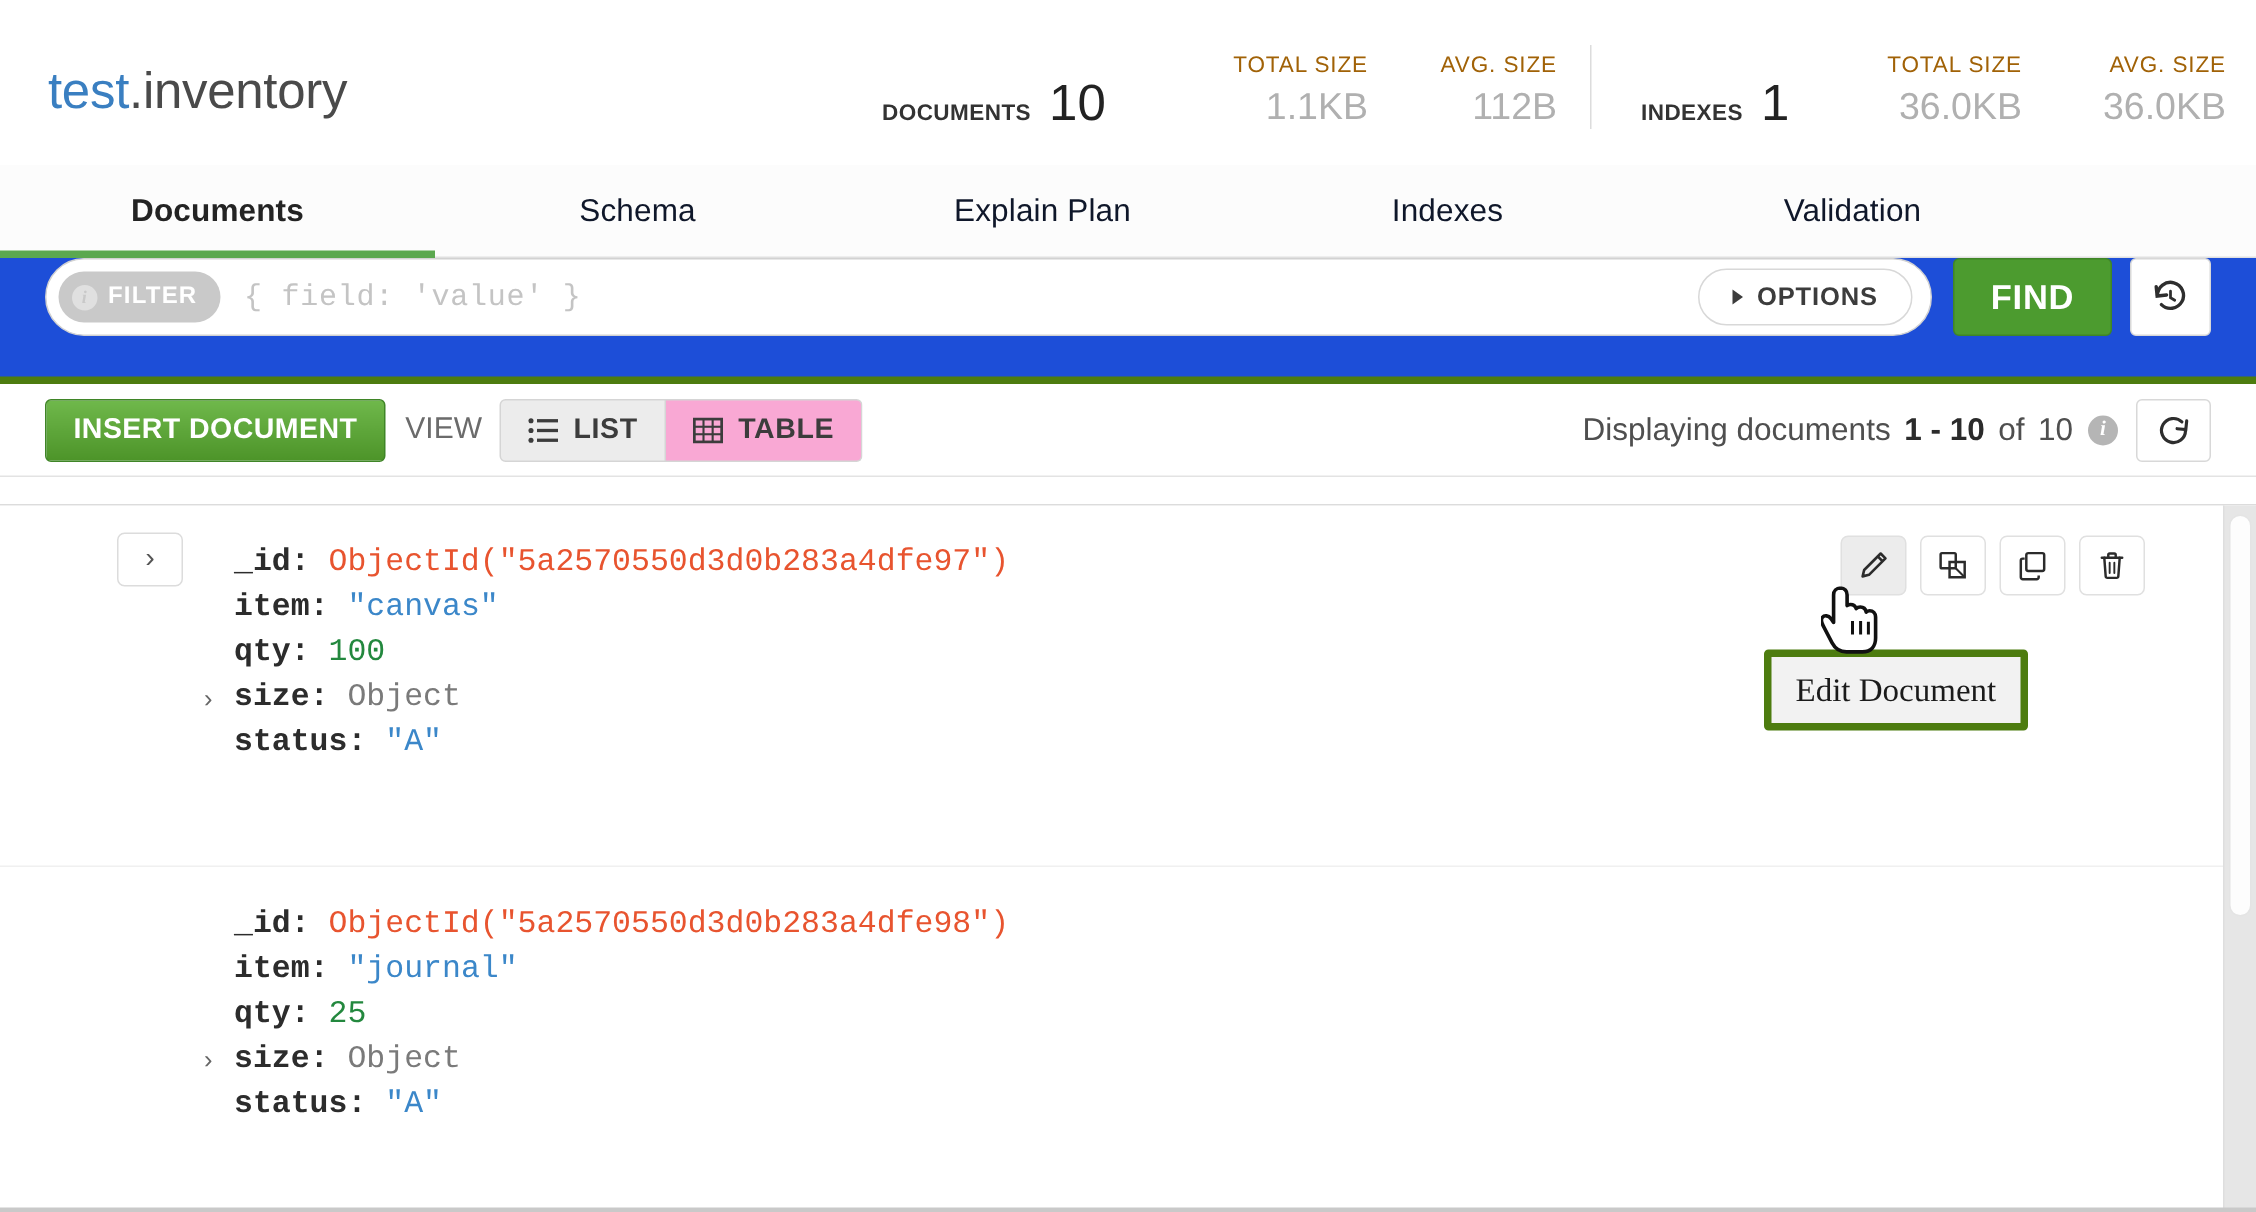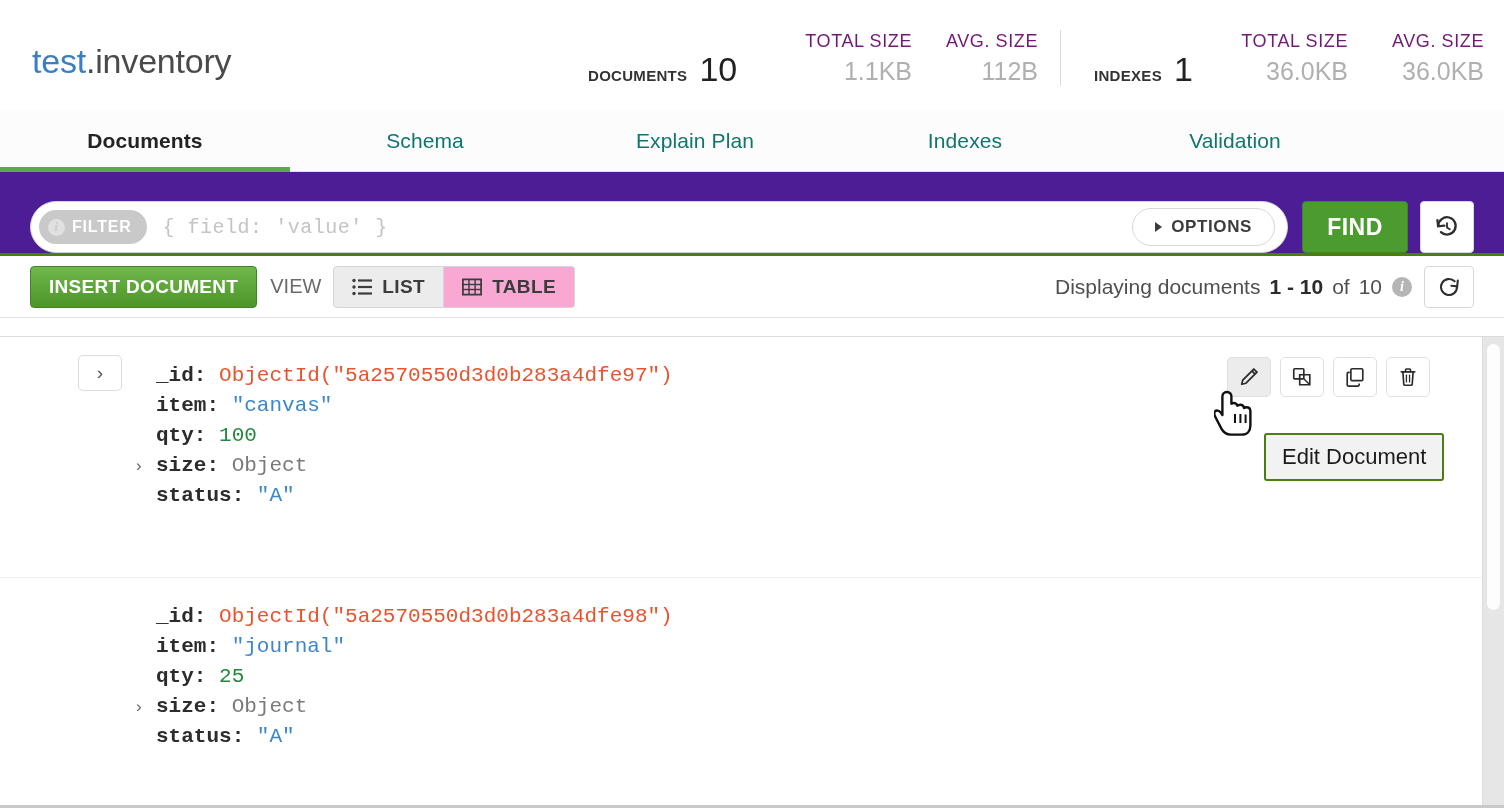--- a/index.html
+++ b/index.html
@@ -34,50 +34,50 @@
   .stat-label {
     font-size: 15px; font-weight: 700; color: #333;
     letter-spacing: 0.3px; text-transform: uppercase;
   }
   .stat-value {
     font-size: 34px; font-weight: 400; color: #222; margin-left: 12px;
     line-height: 0.85;
   }
   .sub-stat { position: absolute; bottom: 26px; text-align: right; white-space: nowrap; }
   .sub-stat .sub-label {
-    font-size: 18px; color: #701a75; letter-spacing: 0.6px;
+    font-size: 15px; color: #a16207; letter-spacing: 0.6px;
     text-transform: uppercase; display: block; margin-bottom: 7px;
   }
   .sub-stat .sub-value { font-size: 25px; color: #b0b0b0; display: block; line-height: 1; }
   .stat-divider {
     position: absolute; top: 30px; height: 56px; width: 1px; background: #dcdcdc;
   }
 
   
   .tabbar {
     position: relative; height: 62px; background: #fcfcfc;
     border-bottom: 1px solid #e0e0e0;
   }
   .tabs { display: flex; height: 100%; align-items: center; }
   .tab {
     position: relative; height: 100%; display: flex; align-items: center;
-    justify-content: center; font-size: 21px; color: #0f766e;
+    justify-content: center; font-size: 21px; color: #0f172a;
     cursor: pointer; user-select: none; letter-spacing: 0.1px;
   }
   .tab.active { color: #232323; font-weight: 700; }
   .tab.active::after {
     content: ""; position: absolute; left: 0; right: 0; bottom: -1px;
     height: 5px; background: #5ba84f;
   }
 
   
   .querybar {
-    position: relative; height: 84px; background: #4c1d95;
-    border-bottom: 3px solid #4d7c0f;
-    display: flex; align-items: flex-end; padding: 0 30px;
+    position: relative; height: 84px; background: #1d4ed8;
+    border-bottom: 5px solid #4d7c0f;
+    display: flex; align-items: flex-start; padding: 0 30px;
   }
   .filter-input-wrap {
     flex: 1; height: 52px; background: #fff;
     border: 1px solid #d2d2d2; border-radius: 26px;
     display: flex; align-items: center; padding: 0 6px 0 8px;
     position: relative;
   }
   .filter-pill {
     height: 34px; padding: 0 15px 0 9px; border-radius: 17px;
     background: #c9c9c9; color: #fff; display: flex; align-items: center;
@@ -192,24 +192,24 @@
   }
   .act-btn {
     width: 44px; height: 40px; background: #fff; border: 1px solid #e0e0e0;
     border-radius: 5px; display: flex; align-items: center;
     justify-content: center; cursor: pointer;
   }
   .act-btn.hovered { background: #ececec; }
 
   
   .tooltip {
-    position: absolute; left: 1264px; top: 433px;
-    background: #f2f2f2; border: 2px solid #4d7c0f; border-radius: 3px;
+    position: absolute; left: 1176px; top: 433px;
+    background: #f2f2f2; border: 5px solid #4d7c0f; border-radius: 3px;
     padding: 9px 16px; font-size: 22px; color: #1b1b1b;
-    font-family: Liberation Sans, sans-serif; white-space: nowrap;
+    font-family: Liberation Serif, serif; white-space: nowrap;
     z-index: 30;
   }
   .cursor { position: absolute; left: 1214px; top: 390px; z-index: 40; }
 
   
   .scrollbar {
     position: absolute; right: 0; top: 337px; bottom: 0; width: 22px;
     background: #e6e6e6; border-left: 1px solid #dedede; z-index: 20;
   }
   .scroll-thumb {

